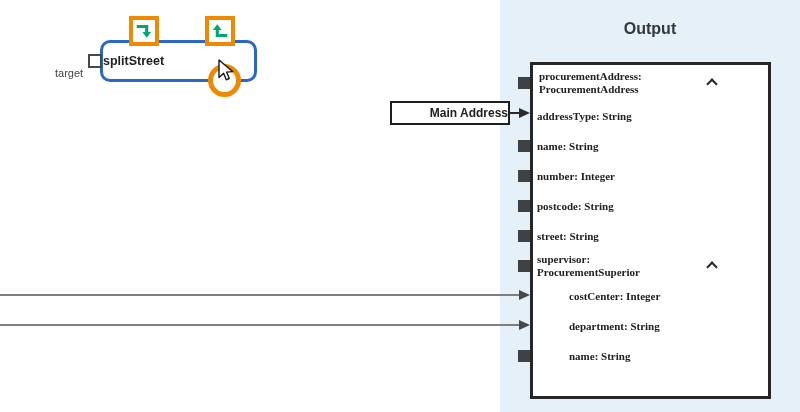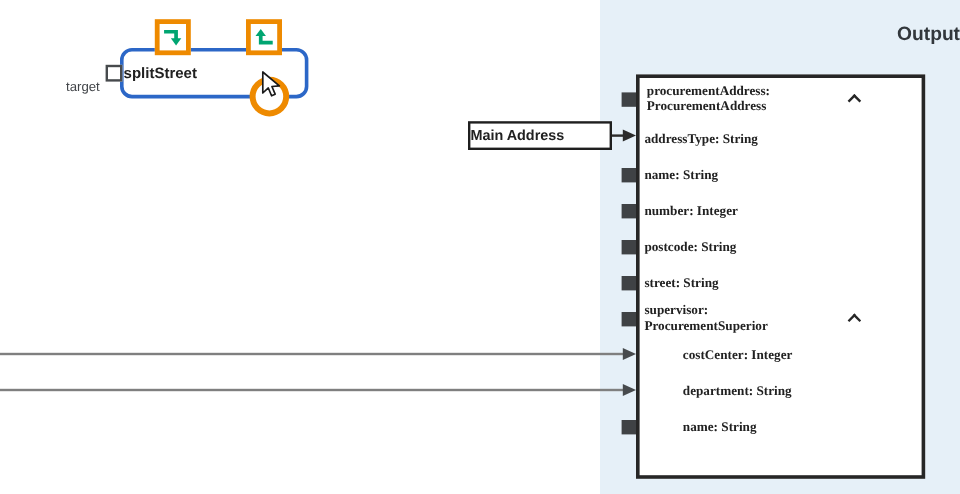--- a/index.html
+++ b/index.html
@@ -67,36 +67,36 @@
     border-bottom:5px solid transparent;
     border-left:11px solid #474a4d;
   }
   .map-head.h1 { left:519px; top:290px; }
   .map-head.h2 { left:519px; top:320px; }
 
   .annotation-box {
     position:absolute; left:390px; top:101px;
     width:120px; height:24px;
     background:#ffffff; border:2px solid #1f1f1f;
-    display:flex; align-items:center; justify-content:flex-start;
+    display:flex; align-items:center; justify-content:flex-end;
     font-size:12px; font-weight:bold; color:#212121;
     z-index:8;
   }
   .map-line.l0 { left:509px; top:112px; width:11px; background:#2b2b2b; }
   .map-head.h0 { left:519px; top:108px; border-left-color:#2b2b2b; }
 
   
   .output-panel {
     position:absolute; left:500px; top:0; width:300px; height:412px;
     background:#e6f0f8;
     z-index:1;
   }
   .panel-title {
     position:absolute; left:500px; top:20px; width:300px;
-    text-align:right;
+    text-align:center;
     font-size:16px; font-weight:bold; color:#32373c;
     z-index:2;
   }
   .output-box {
     position:absolute; left:530px; top:62px;
     width:241px; height:337px;
     background:#ffffff; border:3px solid #262626;
     z-index:9;
     display:flex; flex-direction:column;font-family:Liberation Serif, serif;
   }

